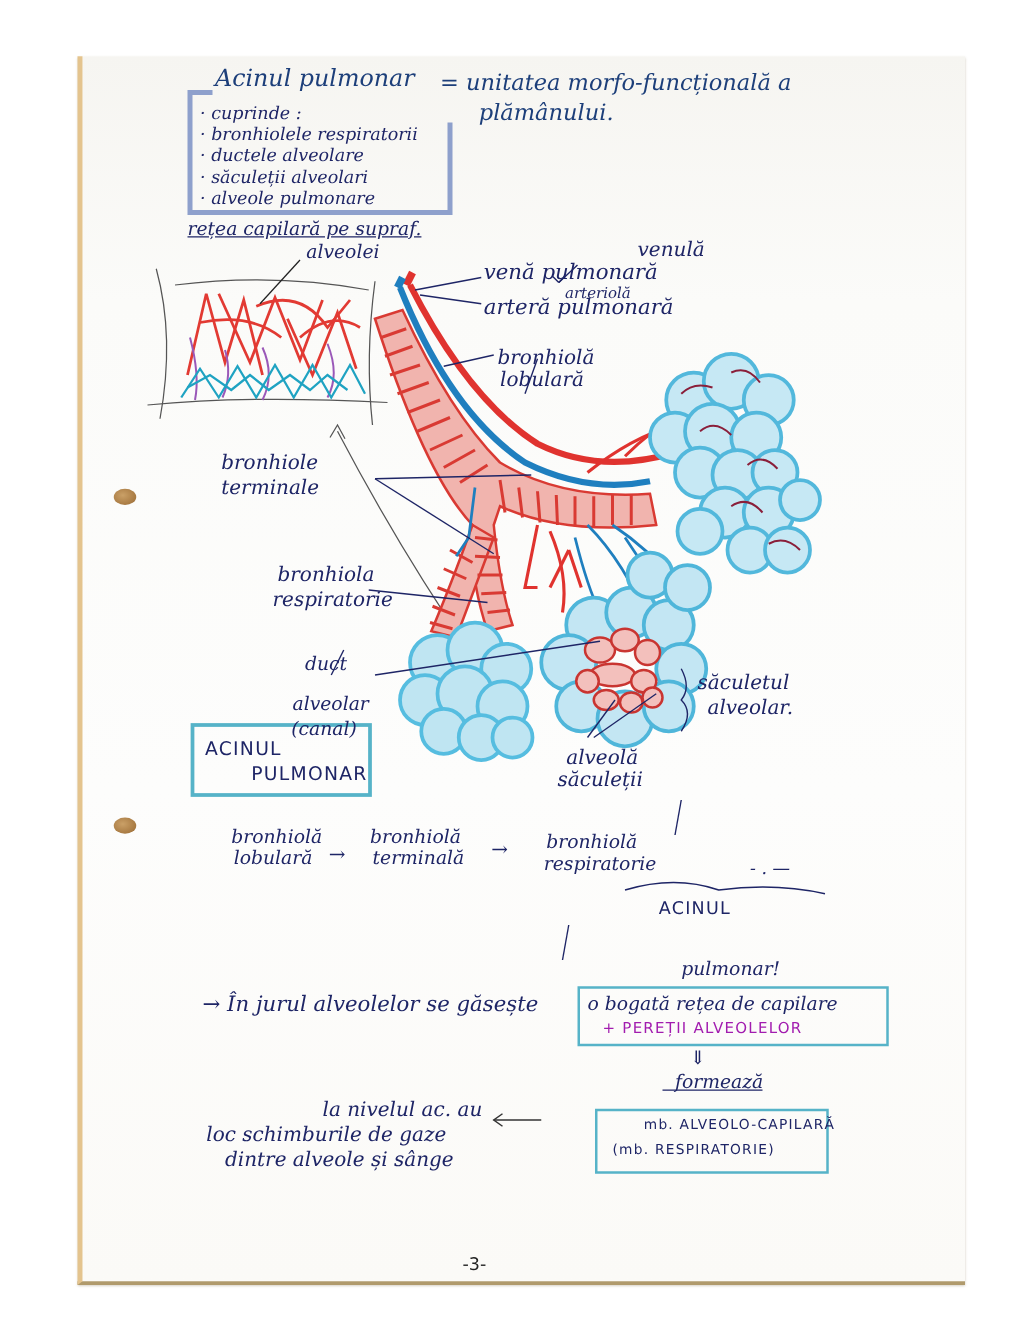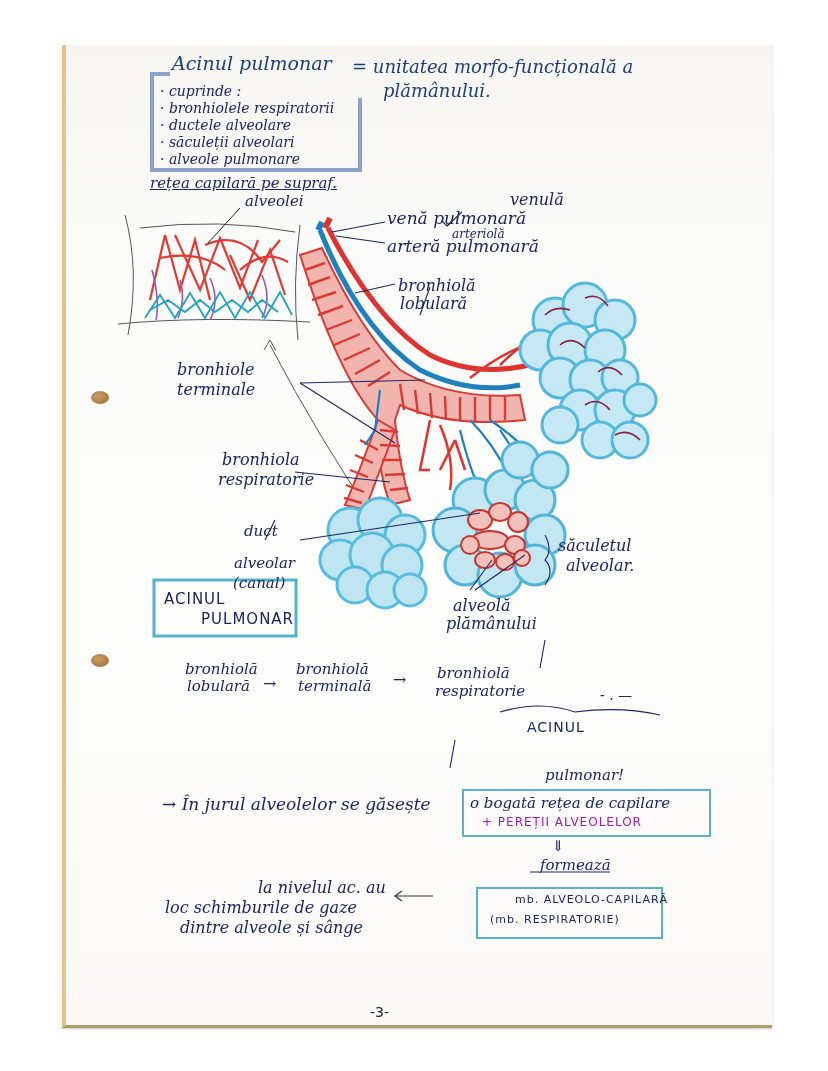--- a/index.html
+++ b/index.html
@@ -196,21 +196,21 @@
 <div class="hw" style="left:177px;top:362px;font-size:16px;text-align:center;">bronhiole</div>
 <div class="hw" style="left:177px;top:382px;font-size:16px;">terminale</div>
 <div class="hw" style="left:222px;top:452px;font-size:16px;">bronhiola</div>
 <div class="hw" style="left:218px;top:472px;font-size:16px;">respiratorie</div>
 <div class="hw" style="left:244px;top:524px;font-size:15px;">duct</div>
 <div class="hw" style="left:233px;top:540px;font-size:15px;margin-top:36px;">(canal)</div>
 <div class="hw" style="left:234px;top:556px;font-size:15px;">alveolar</div>
 <div class="hw" style="left:558px;top:538px;font-size:16px;">săculetul</div>
 <div class="hw" style="left:566px;top:558px;font-size:16px;">alveolar.</div>
 <div class="hw" style="left:453px;top:598px;font-size:16px;">alveolă</div>
-<div class="hw" style="left:446px;top:616px;font-size:16px;">plămânului</div>
+<div class="hw" style="left:446px;top:616px;font-size:16px;">săculeții</div>
 
 <div class="hw caps" style="left:164px;top:592px;font-size:15px;color:#1e2566;">ACINUL</div>
 <div class="hw caps" style="left:201px;top:612px;font-size:15px;color:#1e2566;">PULMONAR</div>
 
 <div class="hw" style="left:185px;top:662px;font-size:15px;">bronhiolă</div>
 <div class="hw" style="left:187px;top:679px;font-size:15px;">lobulară</div>
 <div class="hw" style="left:263px;top:676px;font-size:16px;">→</div>
 <div class="hw" style="left:296px;top:662px;font-size:15px;">bronhiolă</div>
 <div class="hw" style="left:298px;top:679px;font-size:15px;">terminală</div>
 <div class="hw" style="left:393px;top:672px;font-size:16px;">→</div>

